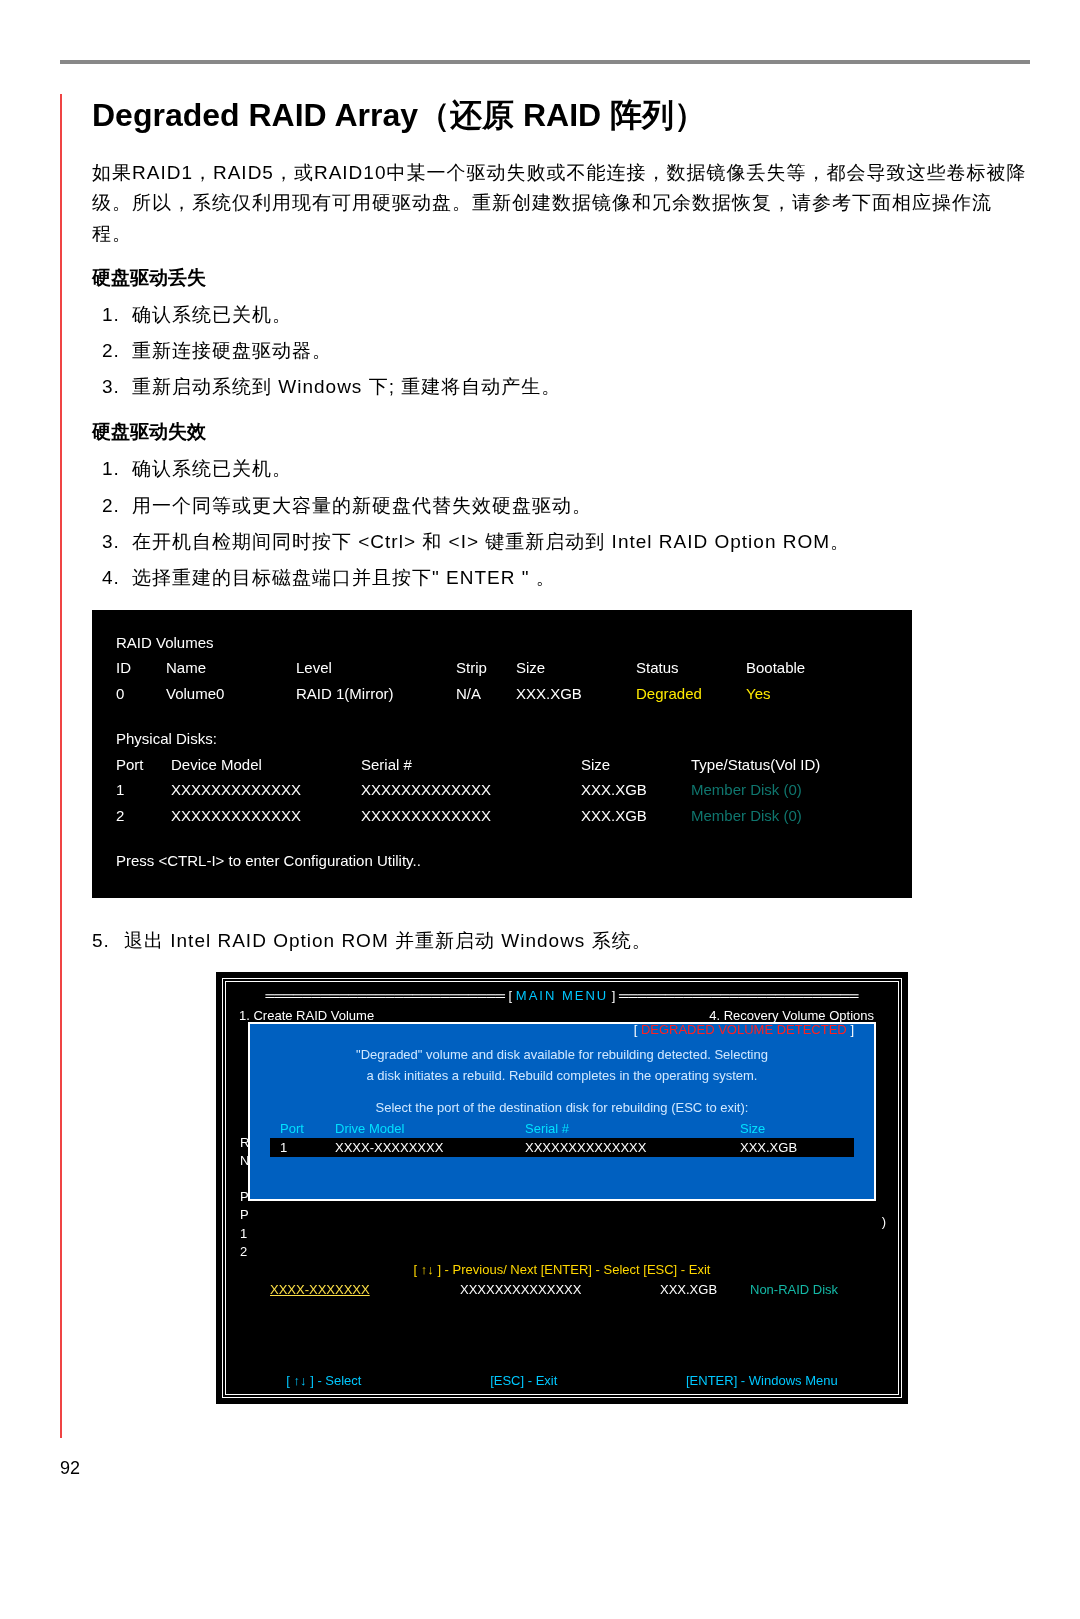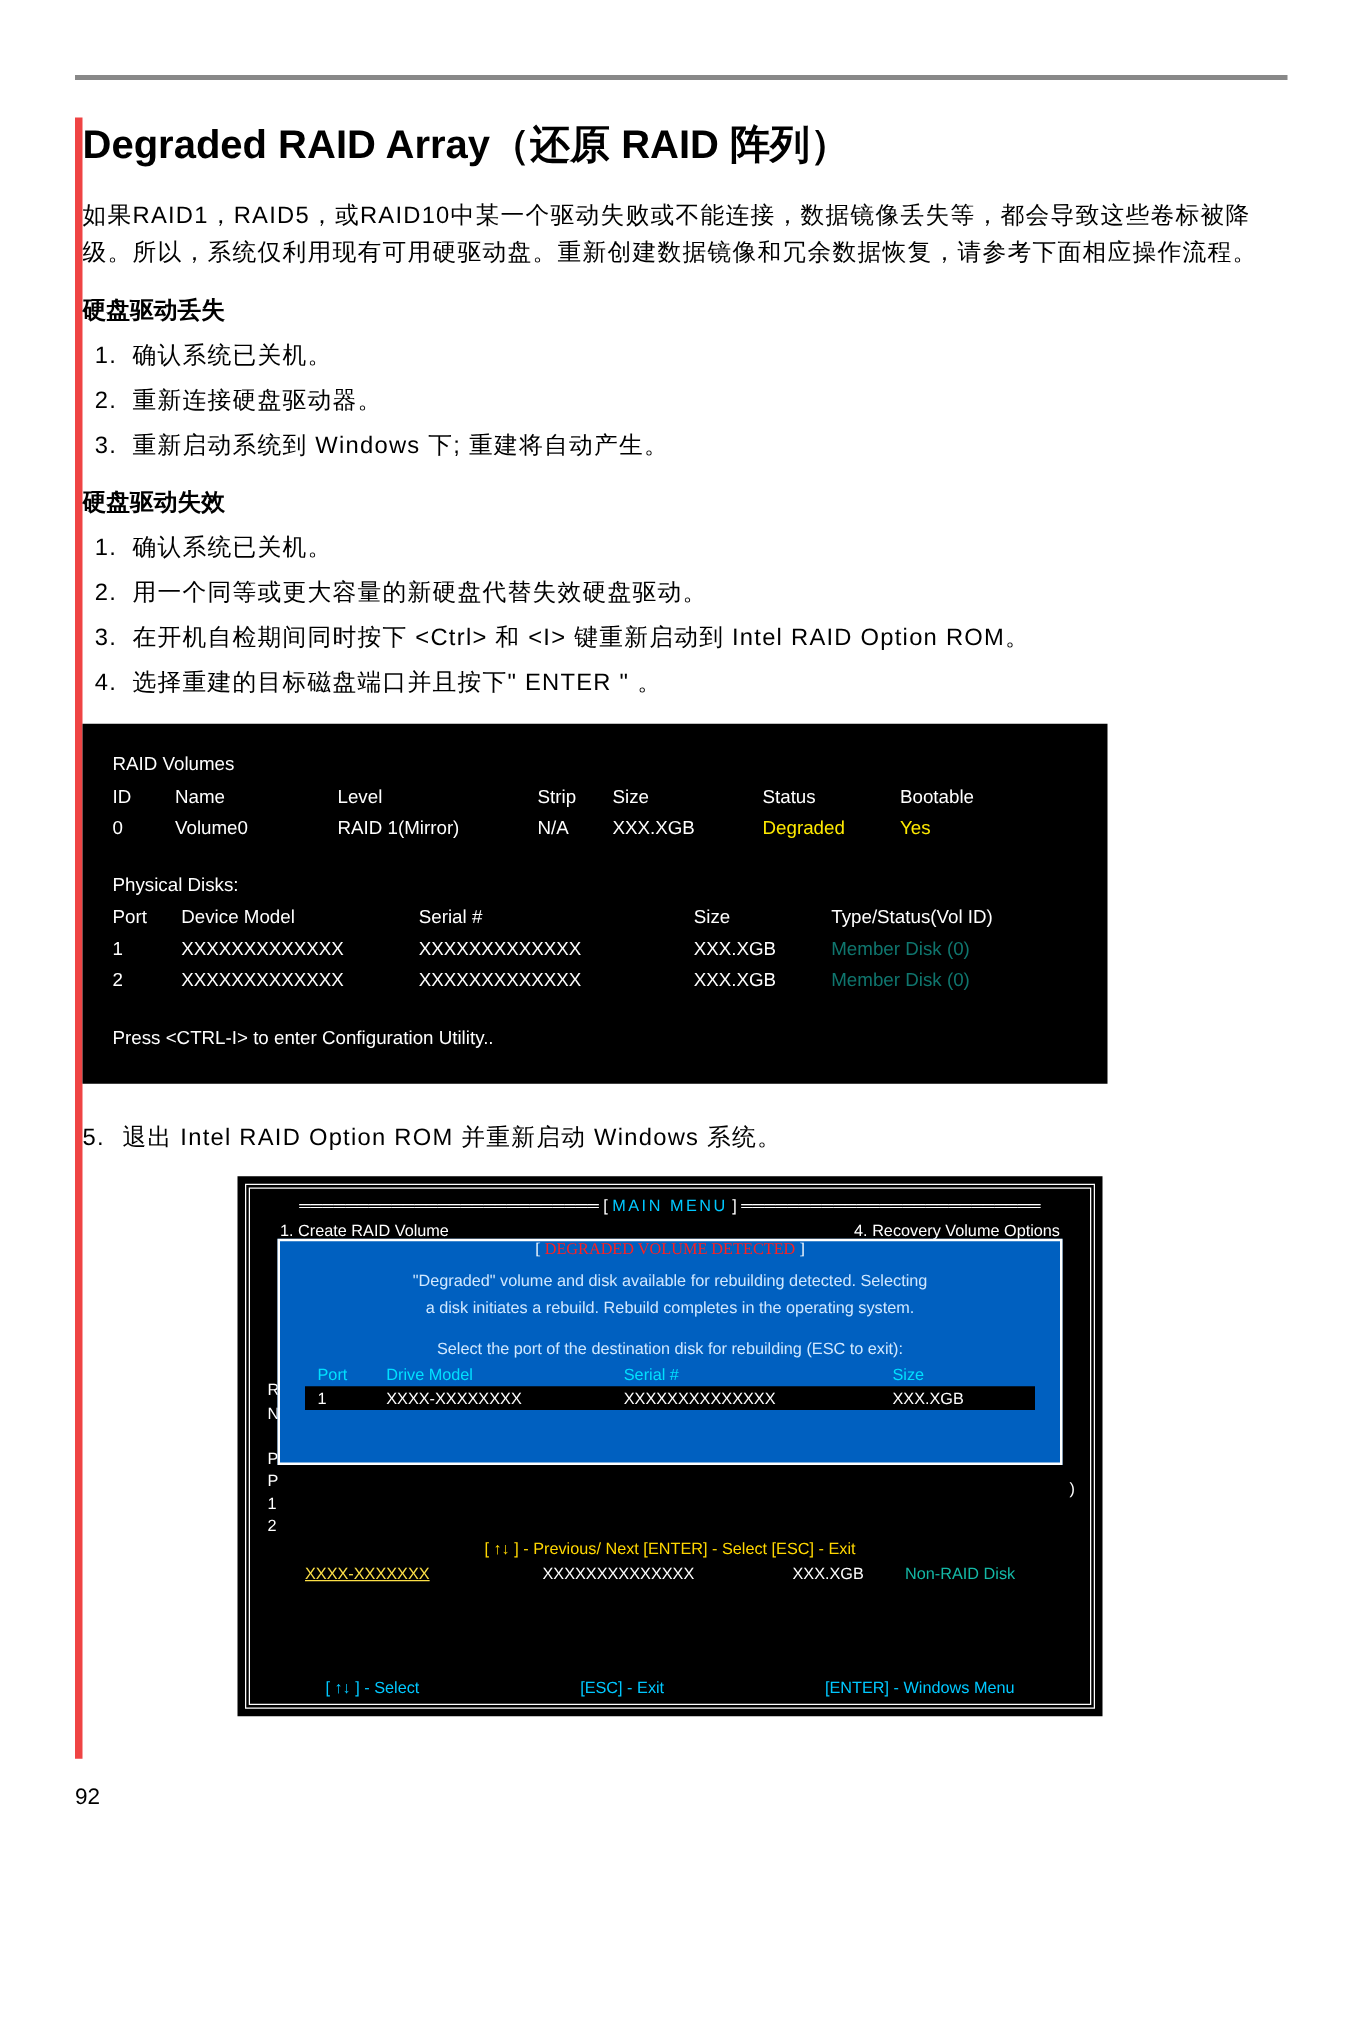--- a/index.html
+++ b/index.html
@@ -17,21 +17,22 @@
     font-size: 18px;
     color: #333;
     margin-bottom: 6px;
   }
   .sep-line {
     border: none;
     border-top: 4px solid #888;
     margin: 0 0 30px 0;
   }
   .content {
-    border-left: 6px solid #ef4444;
+    border-left: 2px solid #ef4444;
+    padding-left: 30px;
     padding-bottom: 40px;
   }
   h1.section-title {
     font-size: 32px;
     font-weight: bold;
     margin: 0 0 20px 0;
   }
   p.intro {
     font-size: 19px;
     line-height: 1.6;
@@ -106,37 +107,36 @@
     height: 420px;
     box-sizing: border-box;
   }
   .mm-bar {
     position: absolute; top: 6px; left: 0; right: 0;
     text-align: center;
   }
   .mm-bar .lbl { color: #00c8ff; letter-spacing: 2px; }
   .mm-bar .brk { color: #fff; }
   .menu-row {
-    position: absolute; top: 26px; left: 24px; right: 24px;
+    position: absolute; top: 26px; left: 13px; right: 24px;
     display: flex; justify-content: space-between;
     color: #fff; font-size: 13px;
   }
   .dialog {
     position: absolute;
     top: 40px; left: 22px; right: 22px;
     background: #0060c0;
     border: 2px solid #fff;
     padding: 0 20px 10px 20px;
     color: #d0e8ff;
     font-size: 13px;
   }
   .dvd-title {
-    text-align: center;
+    text-align: right;
     margin-top: -2px;
-    font-family: Liberation Serif, serif;
   }
   .dvd-title .brk { color: #fff; }
   .dvd-title .red { color: #ff2020; }
   .dlg-text {
     text-align: center;
     margin: 8px 0 14px 0;
     line-height: 1.6;
   }
   .dlg-select { text-align: center; margin: 10px 0 6px 0; }
   .dlg-head {

